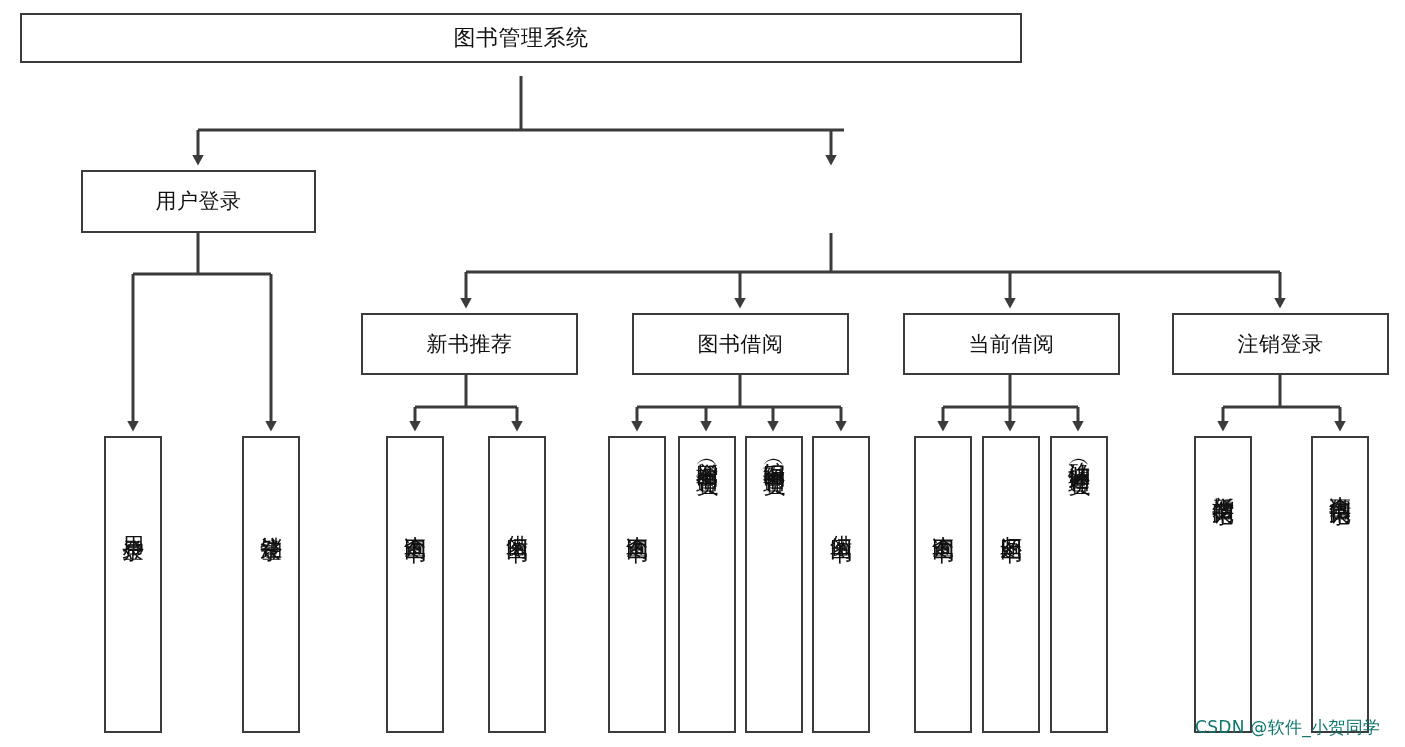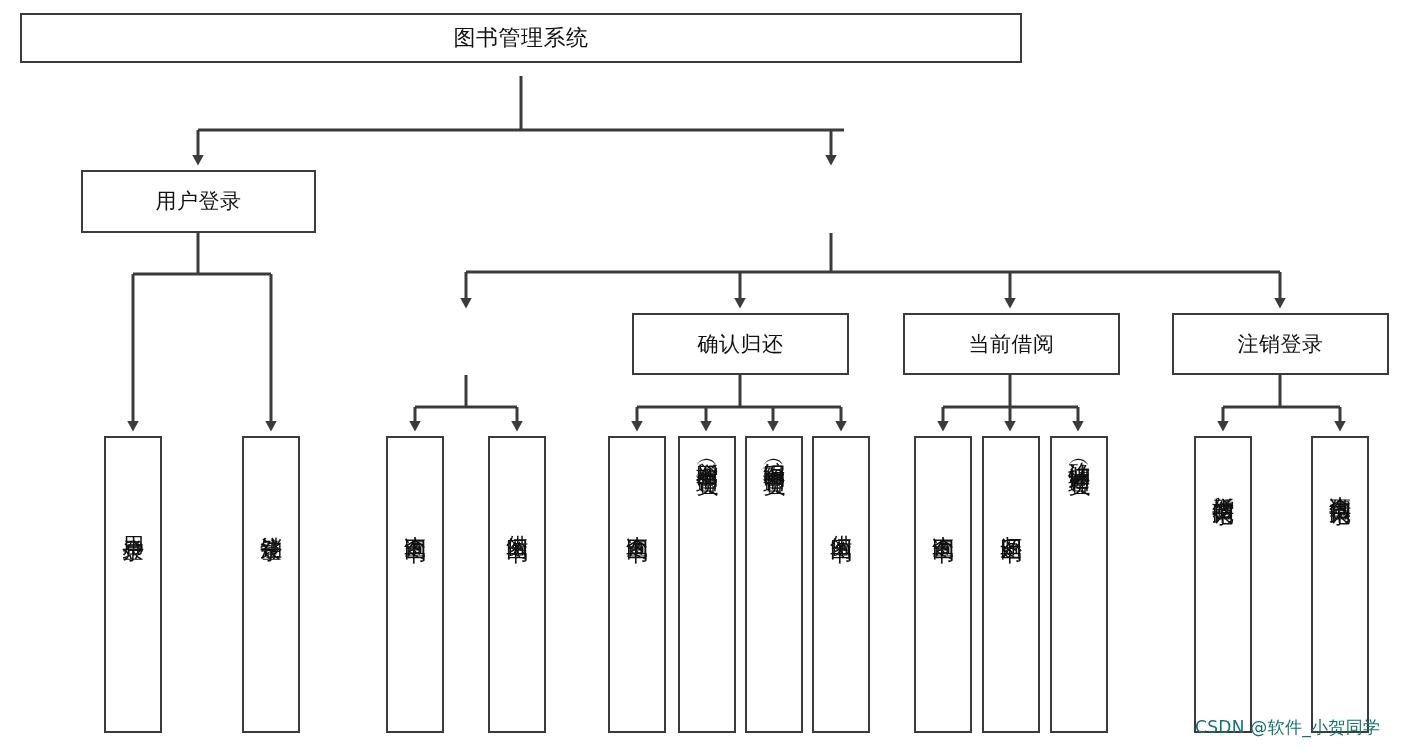--- a/index.html
+++ b/index.html
@@ -127,23 +127,26 @@
 
   <div class="node root horiz" style="left:20px; top:13px; width:1002px; height:50px;">
     <span class="label">图书管理系统</span>
   </div>
 
   <div class="node horiz" style="left:81px; top:170px; width:235px; height:63px;">
     <span class="label">用户登录</span>
   </div>
 
 
+  <div class="node horiz" style="left:361px; top:313px; width:217px; height:62px;">
+    <span class="label">新书推荐</span>
+  </div>
 
   <div class="node horiz" style="left:632px; top:313px; width:217px; height:62px;">
-    <span class="label">确认归还</span>
+    <span class="label">图书借阅</span>
   </div>
 
   <div class="node horiz" style="left:903px; top:313px; width:217px; height:62px;">
     <span class="label">当前借阅</span>
   </div>
 
   <div class="node horiz" style="left:1172px; top:313px; width:217px; height:62px;">
     <span class="label">注销登录</span>
   </div>
 

